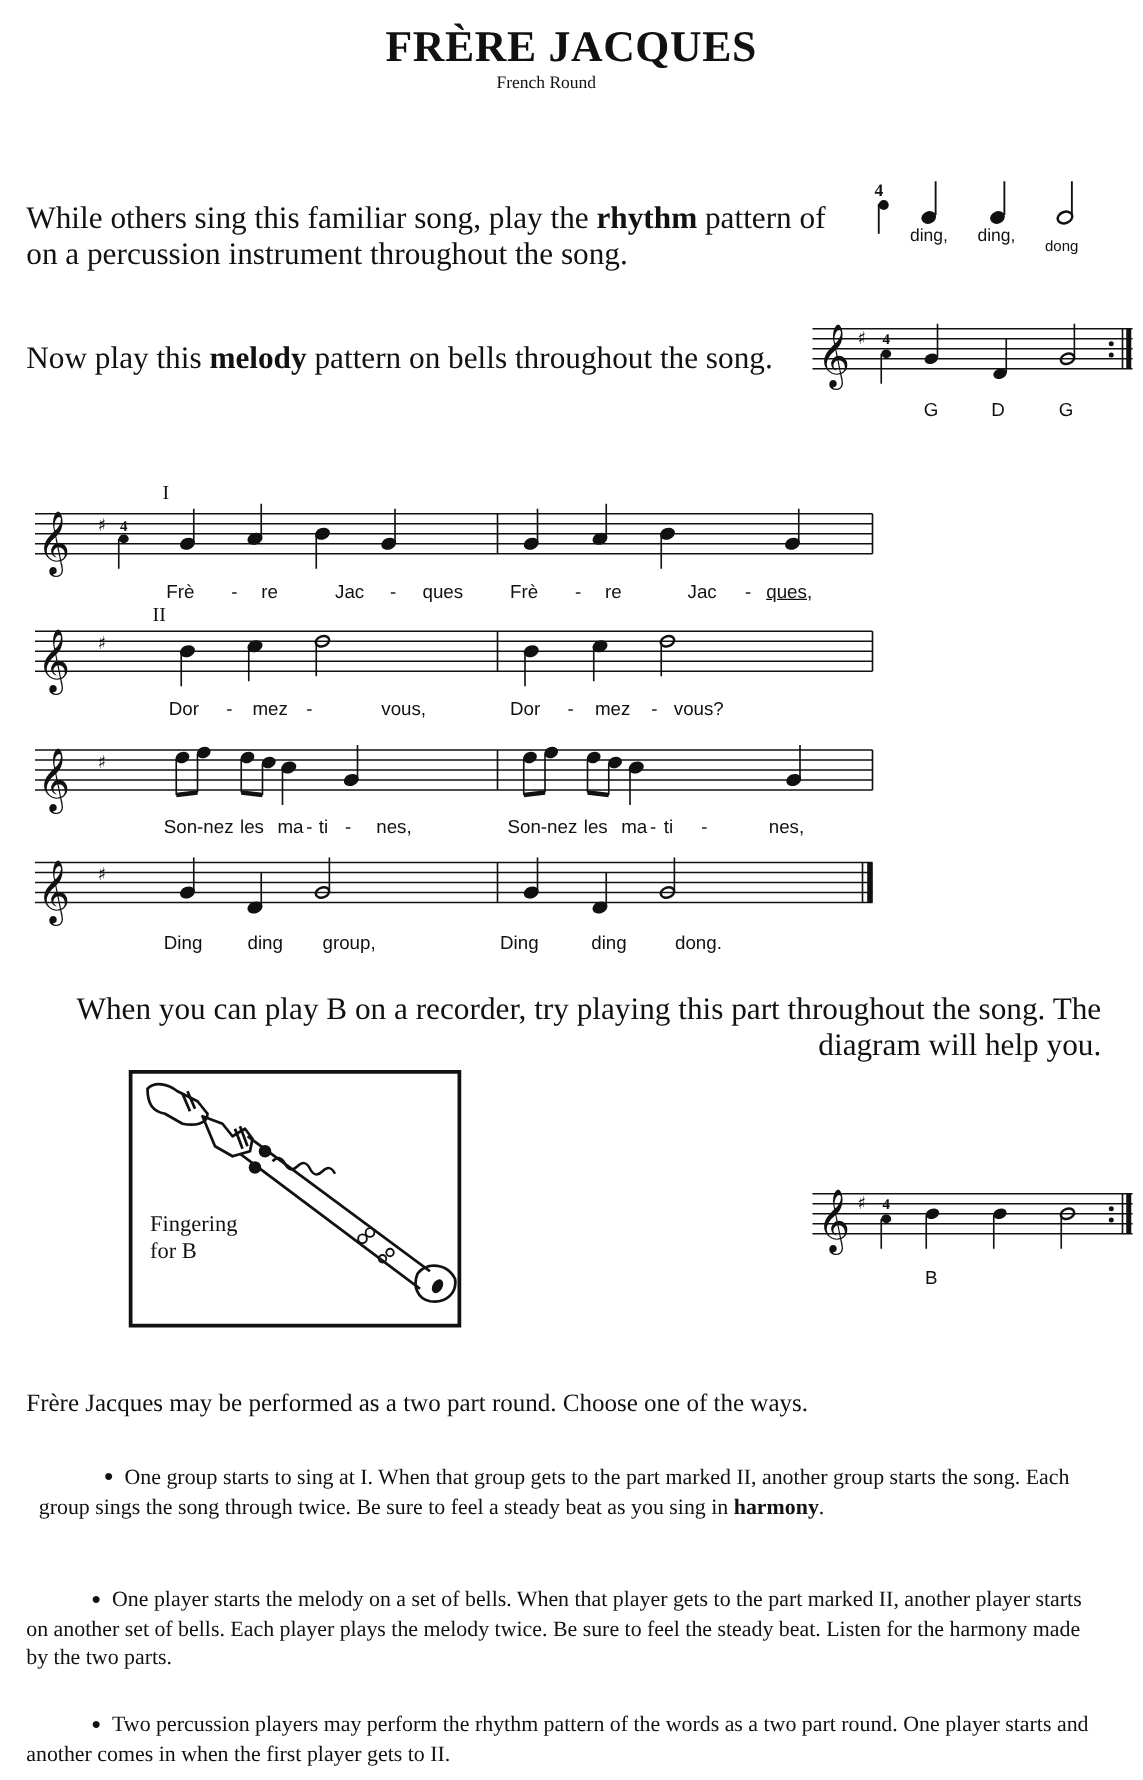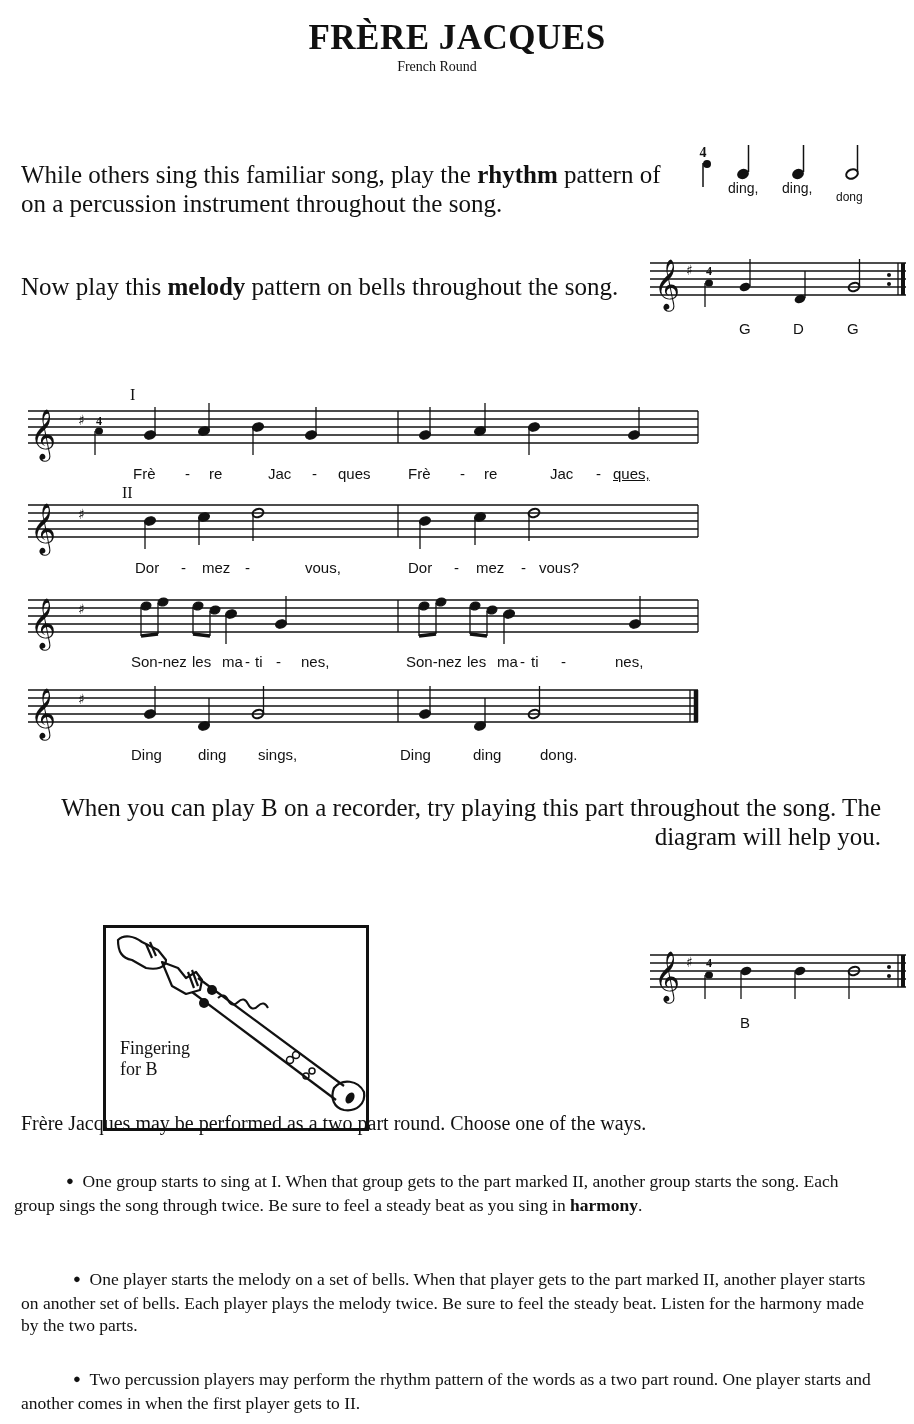--- a/index.html
+++ b/index.html
@@ -242,28 +242,28 @@
     <ellipse cx="397" cy="32" rx="5.5" ry="4" transform="rotate(-20 397 32)"></ellipse>
       <line x1="402" y1="31" x2="402" y2="4"></line>
     <ellipse cx="452" cy="44" rx="5.5" ry="4" transform="rotate(-20 452 44)"></ellipse>
       <line x1="457" y1="43" x2="457" y2="16"></line>
     <ellipse cx="506" cy="32" rx="5.5" ry="4" fill="none" stroke-width="2" transform="rotate(-20 506 32)"></ellipse>
       <line x1="511.5" y1="31" x2="511.5" y2="4"></line>
   </g>
 </svg>
 <div class="lyric" style="left:131px; top:746px;">Ding</div>
 <div class="lyric" style="left:198px; top:746px;">ding</div>
-<div class="lyric" style="left:258px; top:746px;">sings,</div>
+<div class="lyric" style="left:258px; top:746px;">group,</div>
 <div class="lyric" style="left:400px; top:746px;">Ding</div>
 <div class="lyric" style="left:473px; top:746px;">ding</div>
 <div class="lyric" style="left:540px; top:746px;">dong.</div>
 
 <div class="abs para" style="left:21px; top:793px; width:860px;text-align:right;">When you can play  B  on a recorder,  try playing this part throughout the song.  The diagram will help you.</div>
 
-<div class="box" style="left:103px; top:925px; width:260px; height:200px;">
+<div class="box" style="left:103px; top:856px; width:260px; height:200px;">
   <svg style="left:0; top:0;" width="260" height="200">
     <g fill="none" stroke="#111" stroke-width="2.2" stroke-linejoin="round">
       <path d="M12,12 C18,6 28,8 36,14 L52,22 L60,32 C60,40 50,42 40,40 L26,32 C16,30 12,24 12,12 Z"></path>
       <path d="M40,16 L46,30 M44,14 L50,28"></path>
       <path d="M56,34 L72,40 L80,50 L90,44 L96,52 L94,62 L80,66 L66,58 Z"></path>
       <path d="M82,44 L88,60 M86,42 L92,58"></path>
       <path d="M92,50 L238,158"></path>
       <path d="M86,64 L230,172"></path>
       <path d="M228,160 C236,150 252,152 258,164 C260,176 250,184 238,182 C228,180 224,170 228,160 Z"></path>
     </g>
@@ -303,21 +303,21 @@
     <line x1="199" y1="25" x2="199" y2="52" stroke="#111" stroke-width="1.3"></line>
   <circle cx="239" cy="20" r="2" fill="#111"></circle>
     <circle cx="239" cy="29" r="2" fill="#111"></circle>
   <line x1="248" y1="8" x2="248" y2="40" stroke="#111" stroke-width="1.3"></line>
   <line x1="253" y1="8" x2="253" y2="40" stroke="#111" stroke-width="4"></line>
 </svg>
 <div class="notelabel" style="left:740px; top:1014px;">B</div>
 
 <div class="abs small-para" style="left:21px; top:1112px; width:860px;">Frère Jacques may be performed as a two part round.  Choose one of the ways.</div>
 
-<div class="bullet-text" style="left:14px; top:1170px; width:850px;">
+<div class="bullet-text" style="left:31px; top:1170px; width:850px;">
   <span style="display:inline-block; width:52px;"></span><span style="font-size:13px; position:relative; top:-2px;">●</span>&nbsp;&nbsp;<span>One group starts to sing at I.  When that group gets to the part marked II,  another group starts the song.  Each group sings the song through twice.  Be sure to feel a steady beat as you sing in </span><b>harmony</b><span>.</span>
 </div>
 
 <div class="bullet-text" style="left:21px; top:1268px; width:850px;">
   <span style="display:inline-block; width:52px;"></span><span style="font-size:13px; position:relative; top:-2px;">●</span>&nbsp;&nbsp;<span>One player starts the melody on a set of bells.  When that player gets to the part marked II,  another player starts on another set of bells.  Each player plays the melody twice.  Be sure to feel the steady beat.  Listen for the harmony made by the two parts.</span>
 </div>
 
 <div class="bullet-text" style="left:21px; top:1368px; width:850px;">
   <span style="display:inline-block; width:52px;"></span><span style="font-size:13px; position:relative; top:-2px;">●</span>&nbsp;&nbsp;<span>Two percussion players may perform the rhythm pattern of the words as a two part round. One player starts and another comes in when the first player gets to II.</span>
 </div>

